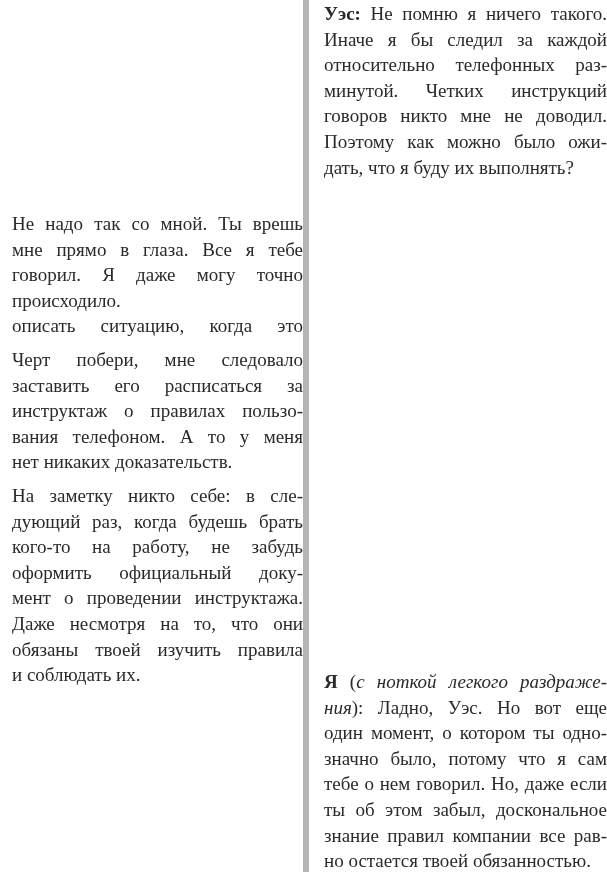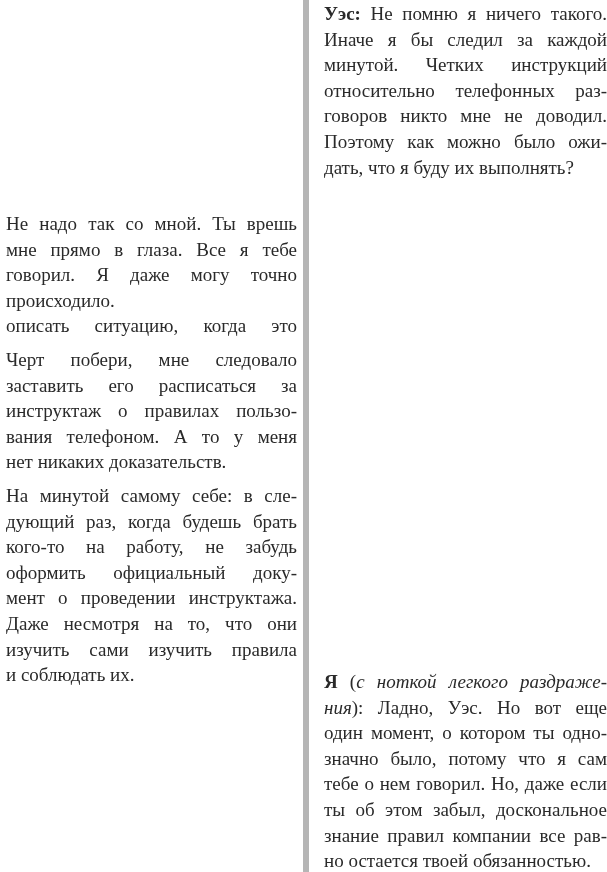--- a/index.html
+++ b/index.html
@@ -9,43 +9,43 @@
       font-family: "Liberation Serif", "DejaVu Serif", serif;
       font-size: 19px;
       line-height: 25.6px;
       color: #2a2a2a;
       text-align: justify;
       hyphens: manual;
     }
     .col p { margin: 0; }
     .col .line { display: block; text-align: justify; text-align-last: justify; white-space: nowrap; }
     .col .line.last { text-align-last: left; }
-    .left { left: 6px; width: 291px; top: 211px; }
+    .left { left: 12px; width: 291px; top: 211px; }
     .right { left: 324px; width: 283px; }
     .right.top { top: 1px; }
     .right.bottom { top: 669px; }
     .gap { height: 8px; }
     .divider {
       position: absolute; left: 303px; top: 0; width: 6px; height: 872px;
       background: #b5b5b5;
     }
     b { font-weight: bold; }
     i { }
   </style>
 </head>
 <body>
 
 <div>
 
   <div class="col right top">
     <p>
       <span class="line"><b>Уэс:</b><span> Не помню я ничего такого.</span></span>
       <span class="line">Иначе я бы следил за каждой</span>
+      <span class="line">относительно телефонных раз-</span>
       <span class="line">минутой. Четких инструкций</span>
-      <span class="line">относительно телефонных раз-</span>
       <span class="line">говоров никто мне не доводил.</span>
       <span class="line">Поэтому как можно было ожи-</span>
       <span class="line last">дать, что я буду их выполнять?</span>
     </p>
   </div>
 
   <div class="col left">
     <p>
       <span class="line">Не надо так со мной. Ты врешь</span>
       <span class="line">мне прямо в глаза. Все я тебе</span>
@@ -56,27 +56,27 @@
     <div class="gap"></div>
     <p>
       <span class="line">Черт побери, мне следовало</span>
       <span class="line">заставить его расписаться за</span>
       <span class="line">инструктаж о правилах пользо-</span>
       <span class="line">вания телефоном. А то у меня</span>
       <span class="line last">нет никаких доказательств.</span>
     </p>
     <div class="gap"></div>
     <p>
-      <span class="line">На минутой самому себе: в сле-</span>
+      <span class="line">На заметку никто себе: в сле-</span>
       <span class="line">дующий раз, когда будешь брать</span>
       <span class="line">кого-то на работу, не забудь</span>
       <span class="line">оформить официальный доку-</span>
       <span class="line">мент о проведении инструктажа.</span>
       <span class="line">Даже несмотря на то, что они</span>
-      <span class="line">изучить сами изучить правила</span>
+      <span class="line">обязаны твоей изучить правила</span>
       <span class="line last">и соблюдать их.</span>
     </p>
   </div>
 
   <div class="divider"></div>
 
   <div class="col right bottom">
     <p>
       <span class="line"><b>Я</b><span> (</span><i>с ноткой легкого раздраже-</i></span>
       <span class="line"><i>ния</i><span>): Ладно, Уэс. Но вот еще</span></span>

